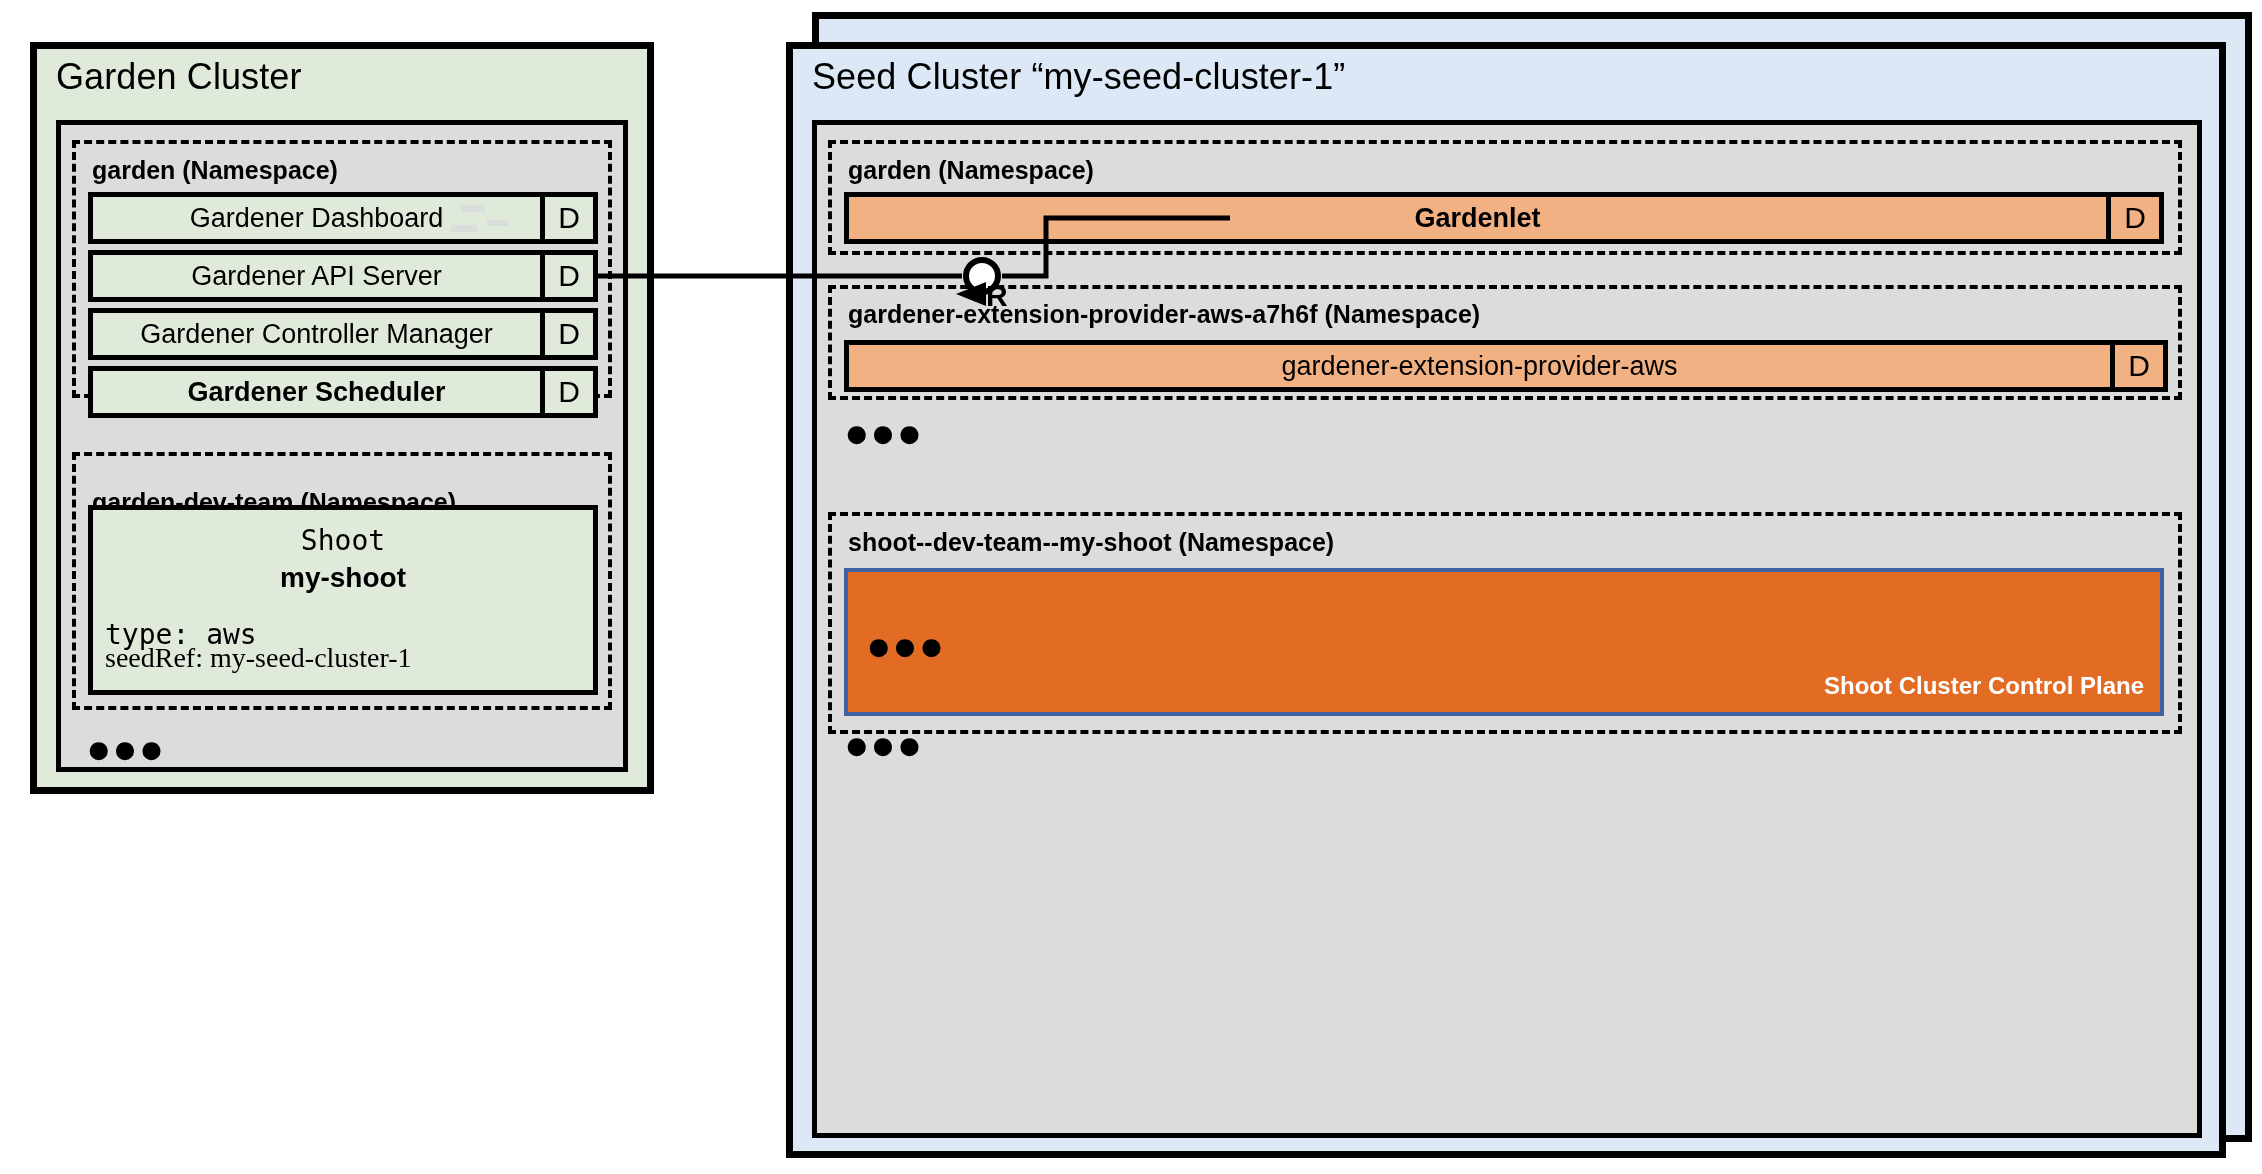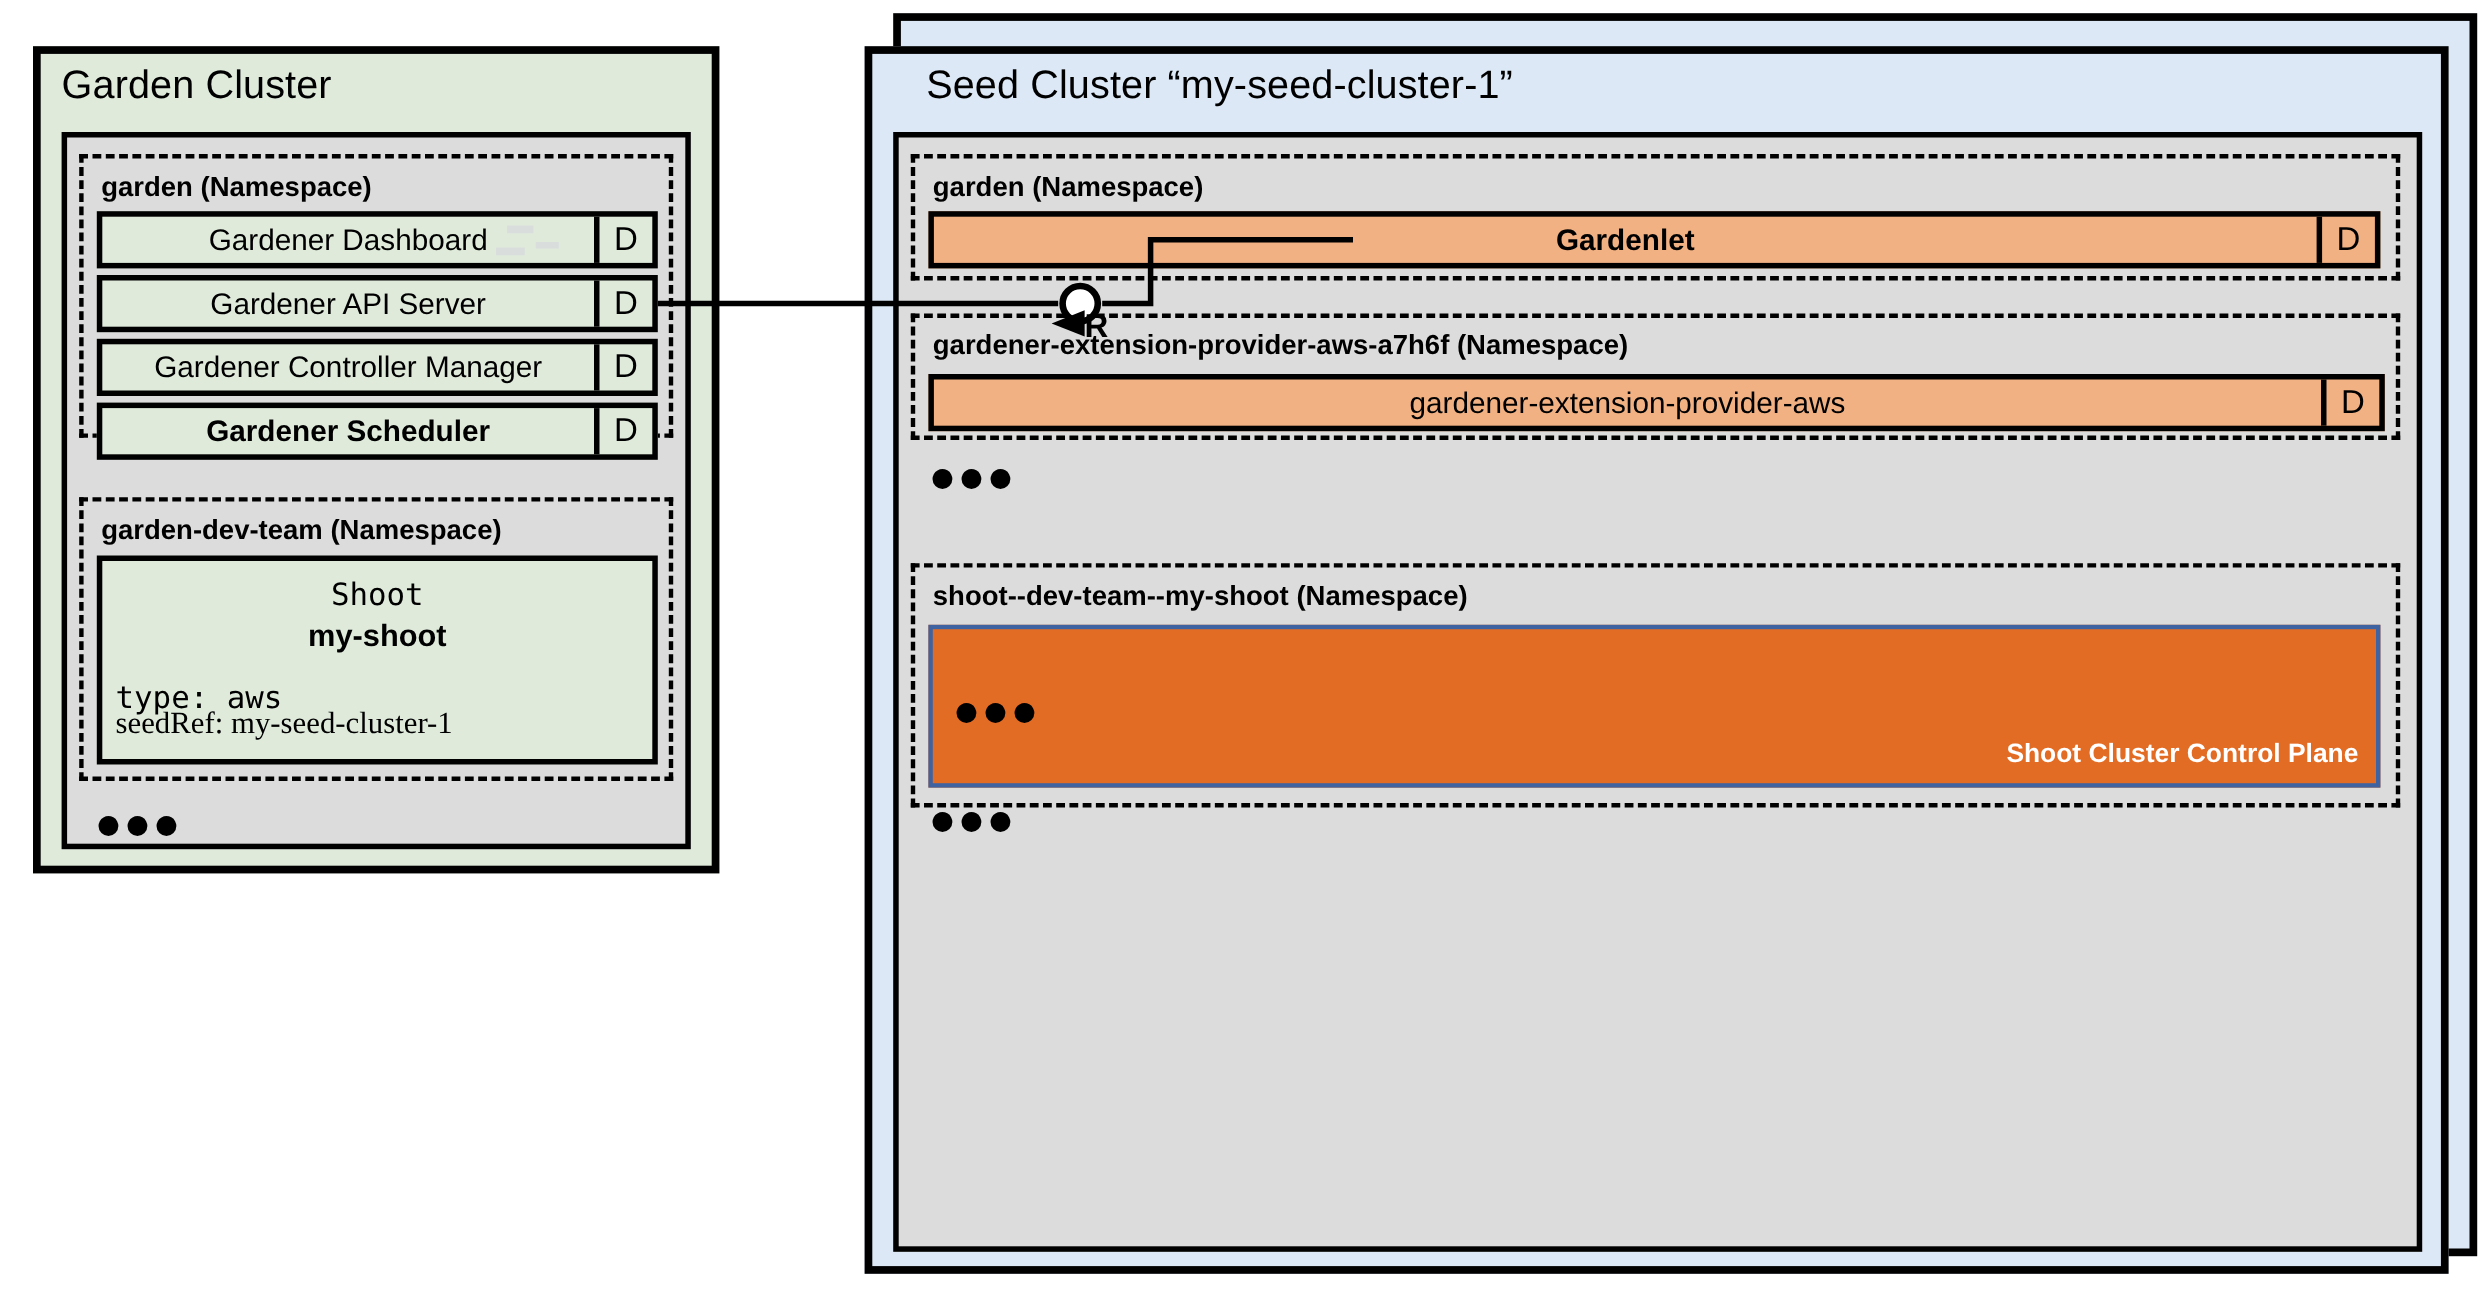--- a/index.html
+++ b/index.html
@@ -206,38 +206,38 @@
     <div class="comp-badge">D</div>
   </div>
 
   <div class="comp comp-green" style="left:88px; top:366px; width:510px; height:52px;">
     <div class="comp-label bold">Gardener Scheduler</div>
     <div class="comp-badge">D</div>
   </div>
 
   <div class="abs ns" style="left:72px; top:452px; width:540px; height:258px;">
   </div>
-  <div class="ns-title" style="left:92px; top:468px;">garden-dev-team (Namespace)</div>
+  <div class="ns-title" style="left:92px; top:488px;">garden-dev-team (Namespace)</div>
 
   <div class="shoot-card" style="left:88px; top:505px; width:510px; height:190px;">
     <div class="shoot-kind" style="top:14px;">Shoot</div>
     <div class="shoot-name" style="top:52px;">my-shoot</div>
     <div class="shoot-spec" style="left:12px; top:108px;">type: aws</div>
     <div class="shoot-spec" style="left:12px; top:132px;font-family:Liberation Serif, serif;">seedRef: my-seed-cluster-1</div>
   </div>
 
   <div class="dots" style="left:86px; top:728px;">●●●</div>
 
   <div class="abs cluster cluster-blue" style="left:812px; top:12px; width:1440px; height:1130px;">
   </div>
 
   <div class="abs cluster cluster-blue" style="left:786px; top:42px; width:1440px; height:1116px;">
   </div>
 
-  <div class="cluster-title" style="left:812px; top:56px;margin-left:30px;">Seed Cluster “my-seed-cluster-1”</div>
+  <div class="cluster-title" style="left:812px; top:56px;">Seed Cluster “my-seed-cluster-1”</div>
 
   <div class="abs panel" style="left:812px; top:120px; width:1390px; height:1018px;">
   </div>
 
   <div class="abs ns" style="left:828px; top:140px; width:1354px; height:115px;">
   </div>
   <div class="ns-title" style="left:848px; top:156px;">garden (Namespace)</div>
 
   <div class="comp comp-orange" style="left:844px; top:192px; width:1320px; height:52px;">
     <div class="comp-label bold">Gardenlet</div>

